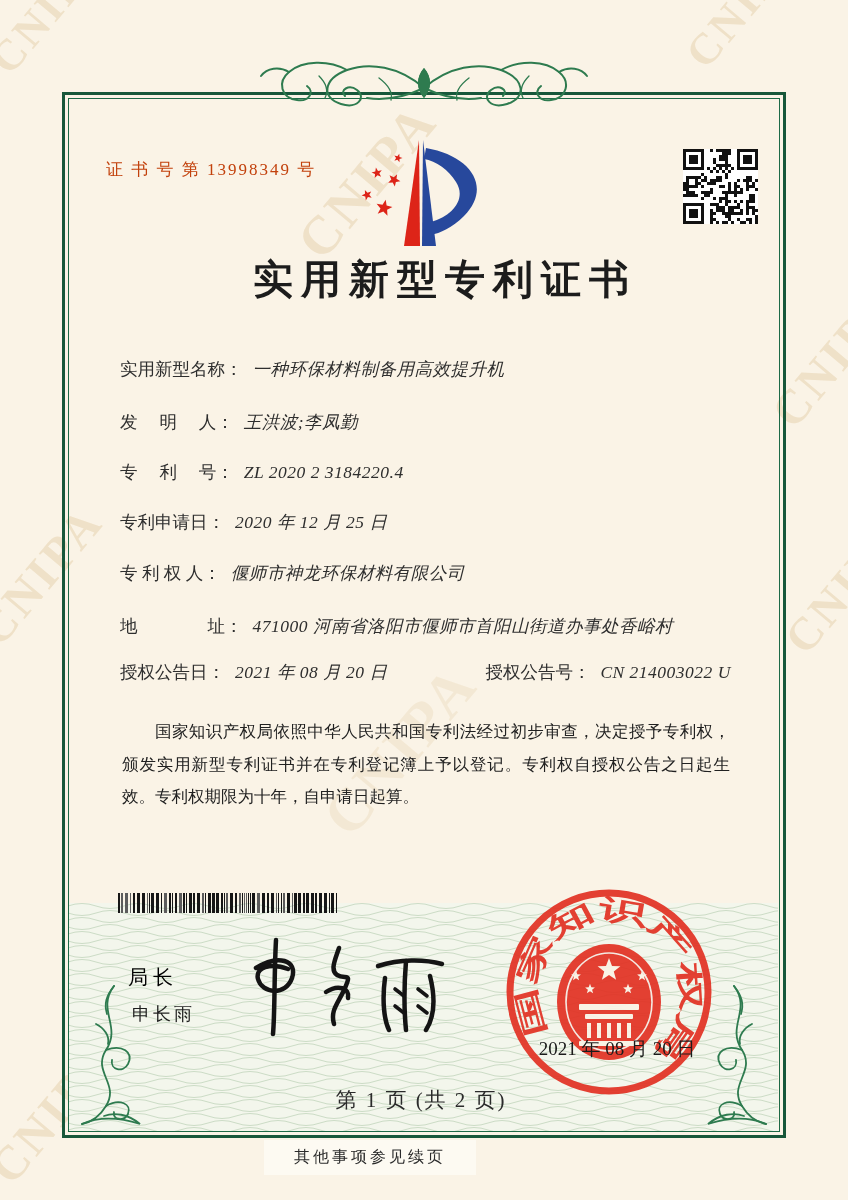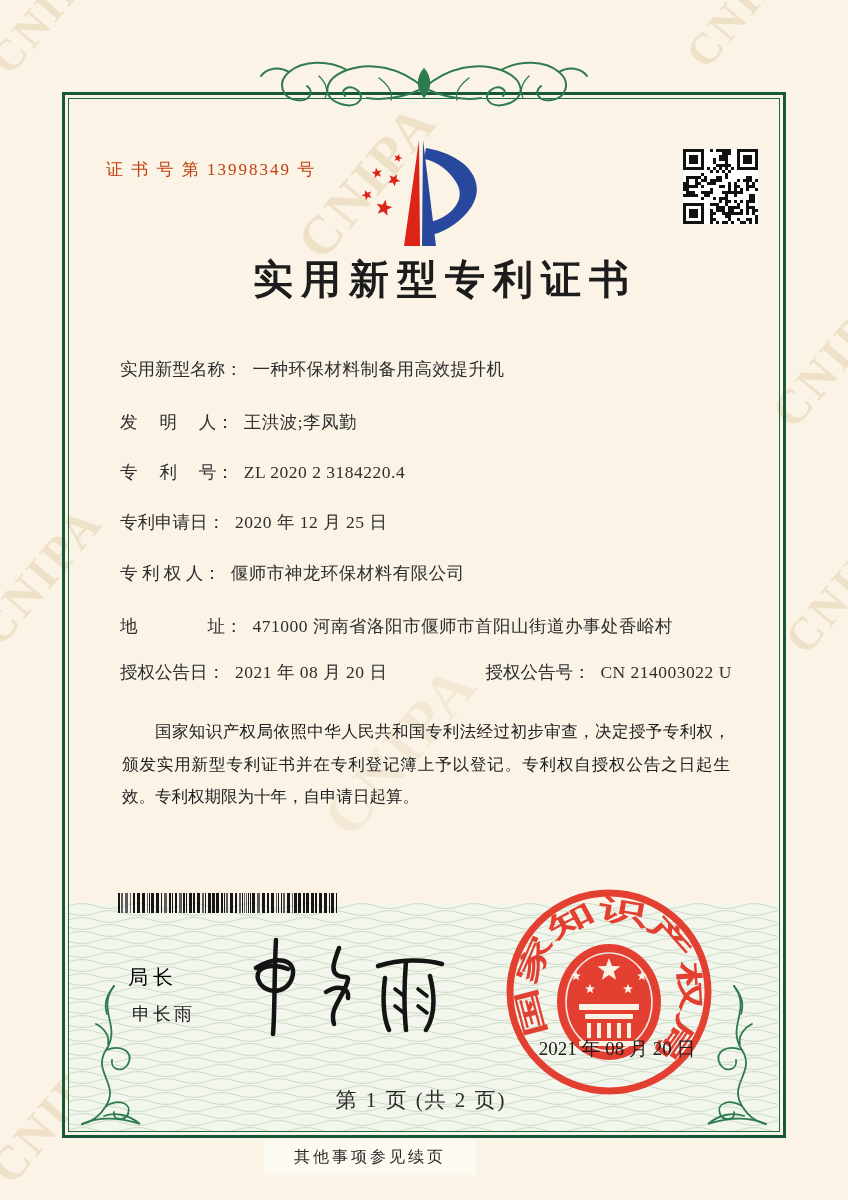--- a/index.html
+++ b/index.html
@@ -19,21 +19,21 @@
   #ornament{position:absolute;left:259px;top:54px;z-index:3;}
   
   .cert-no{position:absolute;left:106px;top:146px;font-size:17px;letter-spacing:2px;color:#c2410c;z-index:3;margin-top:12px;}
   #logo{position:absolute;left:356px;top:136px;z-index:3;}
   #qr{position:absolute;left:683px;top:149px;z-index:3;}
   .title{position:absolute;left:0;top:252px;width:848px;text-align:center;
       font-size:40px;font-weight:bold;letter-spacing:8px;color:#1c1c1c;z-index:3;margin-left:21px;}
   
   .frow{position:absolute;left:120px;font-size:17.5px;color:#2e2e2e;z-index:3;white-space:nowrap;}
   .frow .lbl{display:inline-block;}
-  .frow .val{margin-left:10px;letter-spacing:.5px;}
+  .frow .val{margin-left:10px;letter-spacing:.5px;font-style:italic;}
   .grant2{margin-left:98px;}
   
   .bodytext{position:absolute;left:106px;top:700px;width:640px;z-index:3;
       font-size:16.5px;line-height:1.98;text-align:justify;color:#212121;}
   .bodytext p{margin:16px;text-indent:2em;}
   
   #barcode{position:absolute;left:118px;top:893px;z-index:3;}
   
   .sig-title{position:absolute;left:128px;top:964px;font-size:20px;letter-spacing:5px;z-index:3;
       font-family:"Liberation Sans","DejaVu Sans",sans-serif;color:#000000;}

